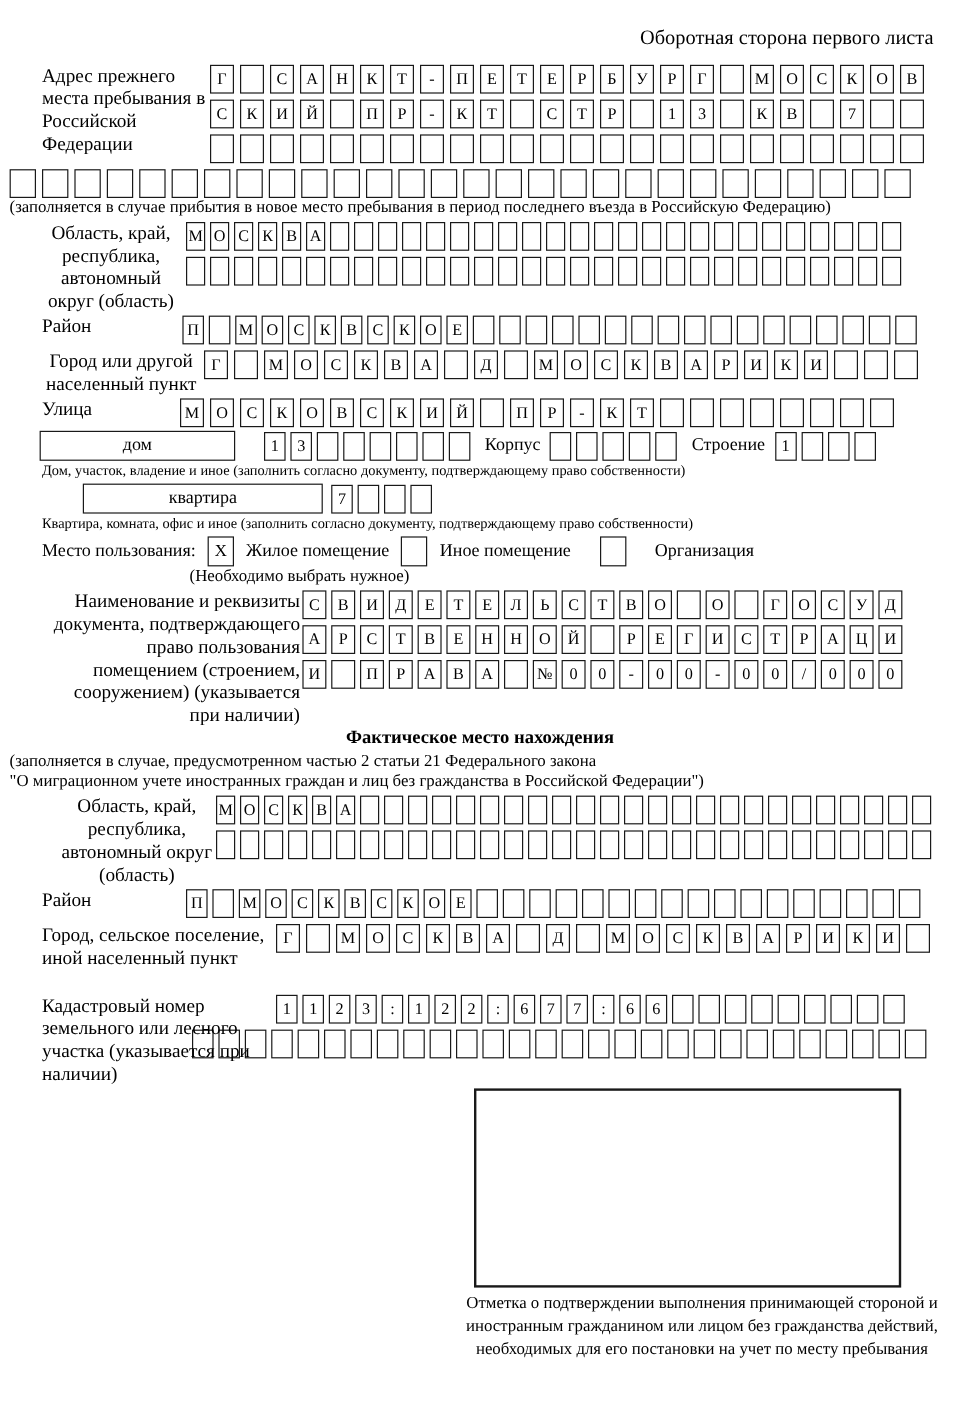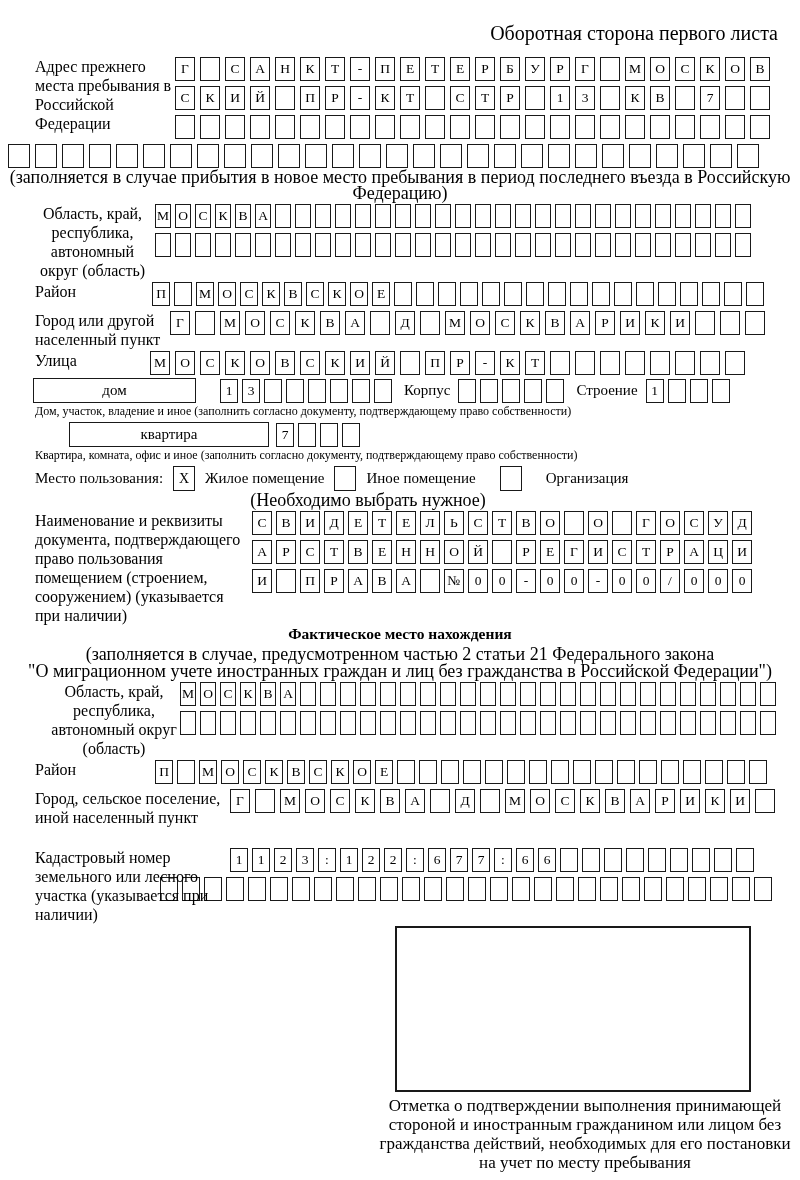--- a/index.html
+++ b/index.html
@@ -1,56 +1,56 @@
 <!DOCTYPE html>
 <html><head>
 <meta charset="utf-8">
 <style>
   html,body{margin:0;padding:0;background:#fff;}
   .page{
     width:800px;height:1180px;overflow:hidden;box-sizing:border-box;
     padding:8px 8px 0 8px;background:#fff;color:#000;
     font-family:"Liberation Serif","DejaVu Serif",serif;
   }
-  .hdr-note{ text-align:right; font-size:20px; margin:14px 14px 0 0; }
+  .hdr-note{ text-align:right; font-size:17px; margin:14px 14px 0 0; }
 
   
   .crow{display:flex;}
   .cell{
     flex:0 0 auto; display:flex; align-items:center; justify-content:center;
     border:1.5px solid #191919; height:24px; box-sizing:border-box;
     font-size:13.5px; background:#fff;
   }
   .mb{margin-bottom:5px;}
   .cz-a .cell{width:20px;margin-right:5px;}   
   .cz-b .cell{width:22px;margin-right:5px;}   
   .cz-c .cell{width:16px;margin-right:4px;}   
   .cz-d .cell{width:18px;margin-right:4px;}   
   .cz-e .cell{width:20px;margin-right:4px;}   
 
   .lbl{font-size:16px;line-height:19px;}
   .blk{position:relative;}
   .abs-lbl{position:absolute;left:27px;top:0;}
 
-  .note{font-size:18px;line-height:16px;text-align:center;margin:1px 0 3px 0;}
+  .note{font-size:14px;line-height:16px;text-align:left;margin:1px 0 3px 0;}
   .note-left{font-size:12px;line-height:16px;margin:0 0 1px 27px;}
 
   .sec-title{text-align:center;font-weight:bold;font-size:15.5px;margin:3px 0 3px 0;}
 
   
   .addr-rows{margin-left:167px;}
   .addr-full{margin-left:0;}
 
   
   .ml147{margin-left:147px;} .ml144{margin-left:144px;} .ml162{margin-left:162px;}
   .ml142{margin-left:142px;} .ml172{margin-left:172px;} .ml222{margin-left:222px;}
   .ml152{margin-left:152px;} .ml244{margin-left:244px;}
   .minh-obl{min-height:74px;text-align:center;} .minh-doc{min-height:108px;} .minh-kad{min-height:76px;}
   .w115{width:115px;} .w145{width:145px;} .w132{width:132px;} .w158{width:158px;}
-  .w205{width:205px;} .w215{width:215px;} .w178{width:178px;}
+  .w205{width:205px;} .w215{width:215px;text-align:right;} .w178{width:178px;}
 
   .hrow{display:flex;align-items:center;margin-left:25px;}
   .name-box{
     border:1.6px solid #191919; height:25px; box-sizing:border-box;
     display:flex;align-items:center;justify-content:center;font-size:15px;
   }
   .box-dom{width:163px;margin-right:24px;text-align:right;}
   .box-kv{width:200px;margin-right:7px;}
   .hrow .small-lbl{font-size:15px;margin:0 8px 0 8px;}
 
@@ -60,21 +60,21 @@
     display:flex;align-items:center;justify-content:center;font-size:14px;
     margin:0 10px 0 10px;flex:0 0 auto;
   }
 
   .stamp-box{
     border:2px solid #191919; width:356px; height:166px; box-sizing:border-box;
     margin:2px 0 4px 387px; background:#fff;
   }
   .stamp-cap{
     margin-left:367px; width:420px; text-align:center;
-    font-size:17px; line-height:19px;
+    font-size:14px; line-height:19px;
   }
 </style>
 </head>
 <body>
 
 <div class="page">
 
   <div class="hdr-note">Оборотная сторона первого листа</div>
 
   <div class="blk" style="margin-top:12px;">
@@ -290,21 +290,21 @@
         <span class="cell">&nbsp;</span>
         <span class="cell">&nbsp;</span>
         <span class="cell">&nbsp;</span>
         <span class="cell">&nbsp;</span>
         <span class="cell">&nbsp;</span>
         <span class="cell">&nbsp;</span>
         <span class="cell">&nbsp;</span>
       </div>
   </div>
 
-  <div class="blk" style="margin-top:5px;min-height:40px;">
+  <div class="blk" style="margin-top:5px;min-height:40px;text-align:center;">
     <div class="abs-lbl lbl w132">Город или другой населенный пункт</div>
     <div class="crow cz-a ml162">
         <span class="cell">Г</span>
         <span class="cell">&nbsp;</span>
         <span class="cell">М</span>
         <span class="cell">О</span>
         <span class="cell">С</span>
         <span class="cell">К</span>
         <span class="cell">В</span>
         <span class="cell">А</span>

